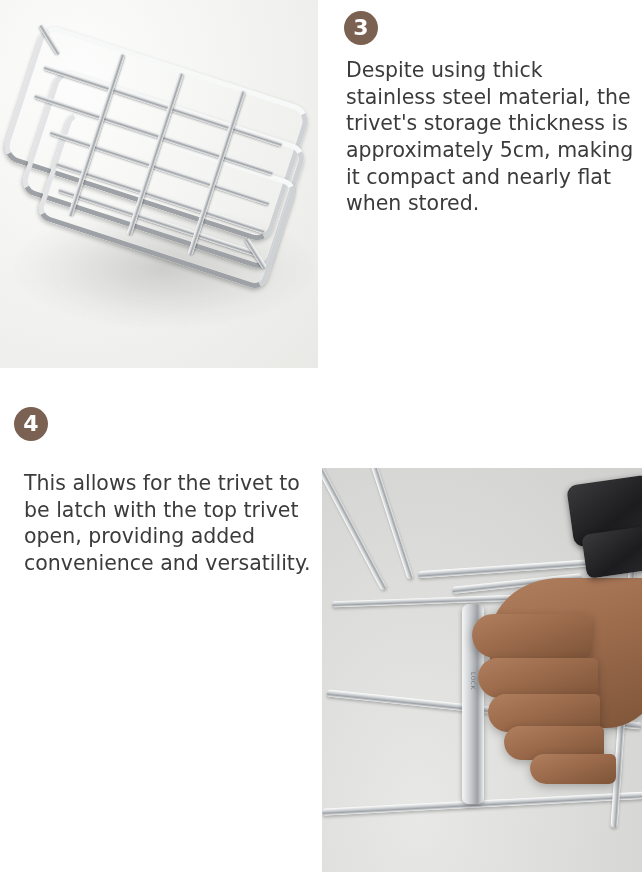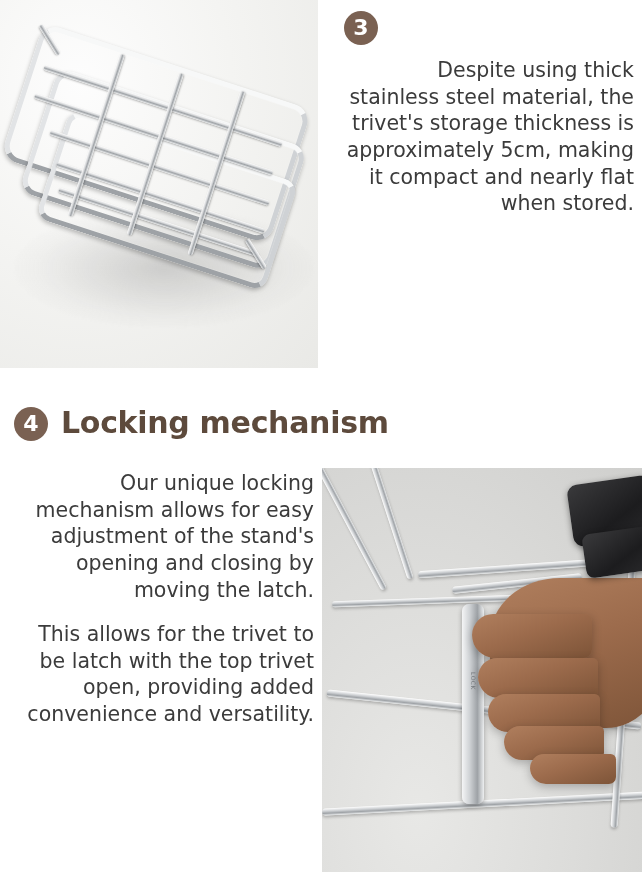--- a/index.html
+++ b/index.html
@@ -114,21 +114,21 @@
     font-weight: bold;
     font-size: 30px;
     line-height: 1.12;
     letter-spacing: -0.3px;
   }
   .body-text {
     color: #3b3b3b;
     font-size: 20.5px;
     line-height: 1.30;
   }
-  .body-text p { margin: 0 0 18px 0; text-align: right; }
+  .body-text p { margin: 0 0 18px 0; }
   .body-text p:last-child { margin-bottom: 0; }
 
   .sec3-body {
     margin-top: 12px;
     margin-left: 2px;
   }
 
   
   .section4 {
     position: absolute;
@@ -250,25 +250,23 @@
       <div class="body-text sec3-body">
         <p>Despite using thick stainless steel material, the trivet's storage thickness is approximately 5cm, making it compact and nearly flat when stored.</p>
       </div>
     </div>
   </div>
 
   <div class="section4">
 
     <div class="sec4-heading">
       <div class="numbadge">4</div>
-      <div class="heading-text">Locking mechanism</div>
     </div>
 
     <div class="sec4-left body-text">
-      <p>Our unique locking mechanism allows for easy adjustment of the stand's opening and closing by moving the latch.</p>
       <p>This allows for the trivet to be latch with the top trivet open, providing added convenience and versatility.</p>
     </div>
 
     <div class="photo-hand">
       <div class="hand-bg"></div>
 
       <div class="wire" style="left:24px; top:-20px; width:6px; height:150px; transform:rotate(-28deg);"></div>
       <div class="wire" style="left:64px; top:-26px; width:6px; height:140px; transform:rotate(-18deg);"></div>
       <div class="wire-h" style="left:10px; top:128px; width:300px; height:6px; transform:rotate(-2deg);"></div>
       <div class="wire-h" style="left:4px; top:238px; width:316px; height:7px; transform:rotate(6deg);"></div>

